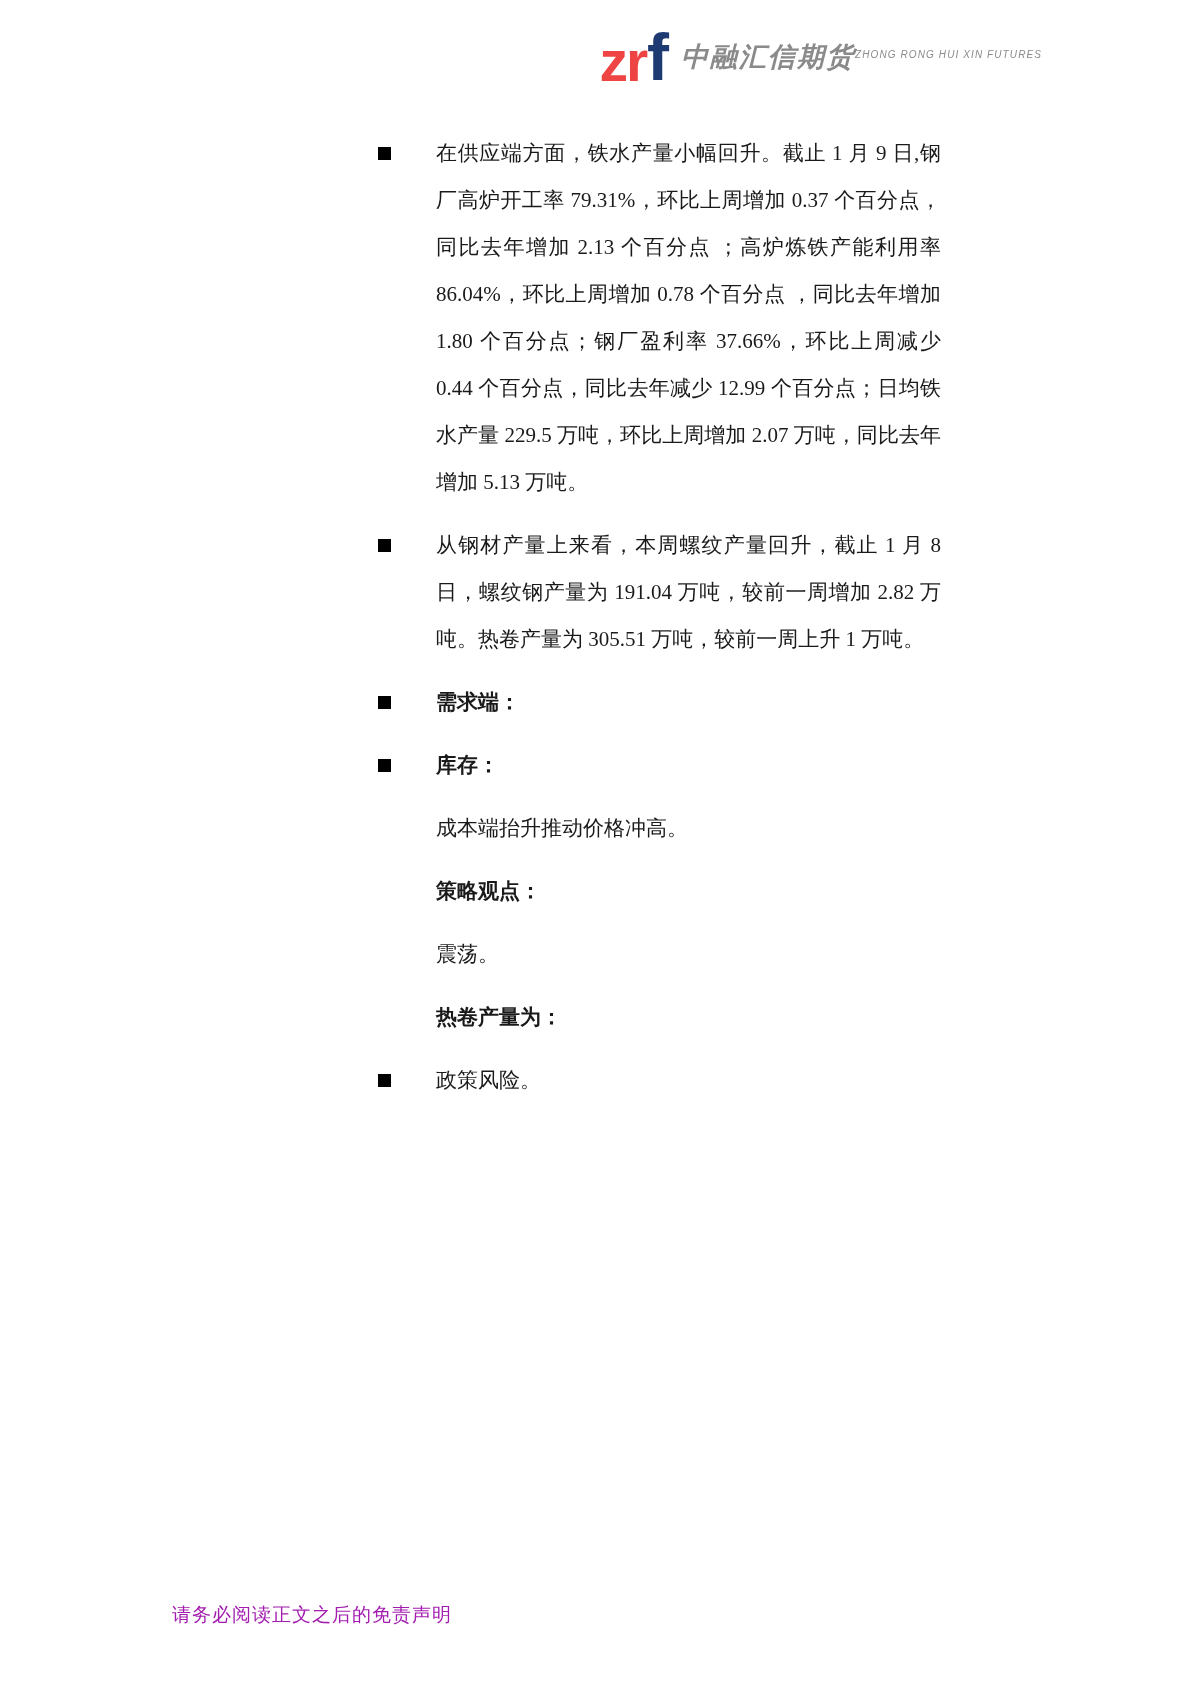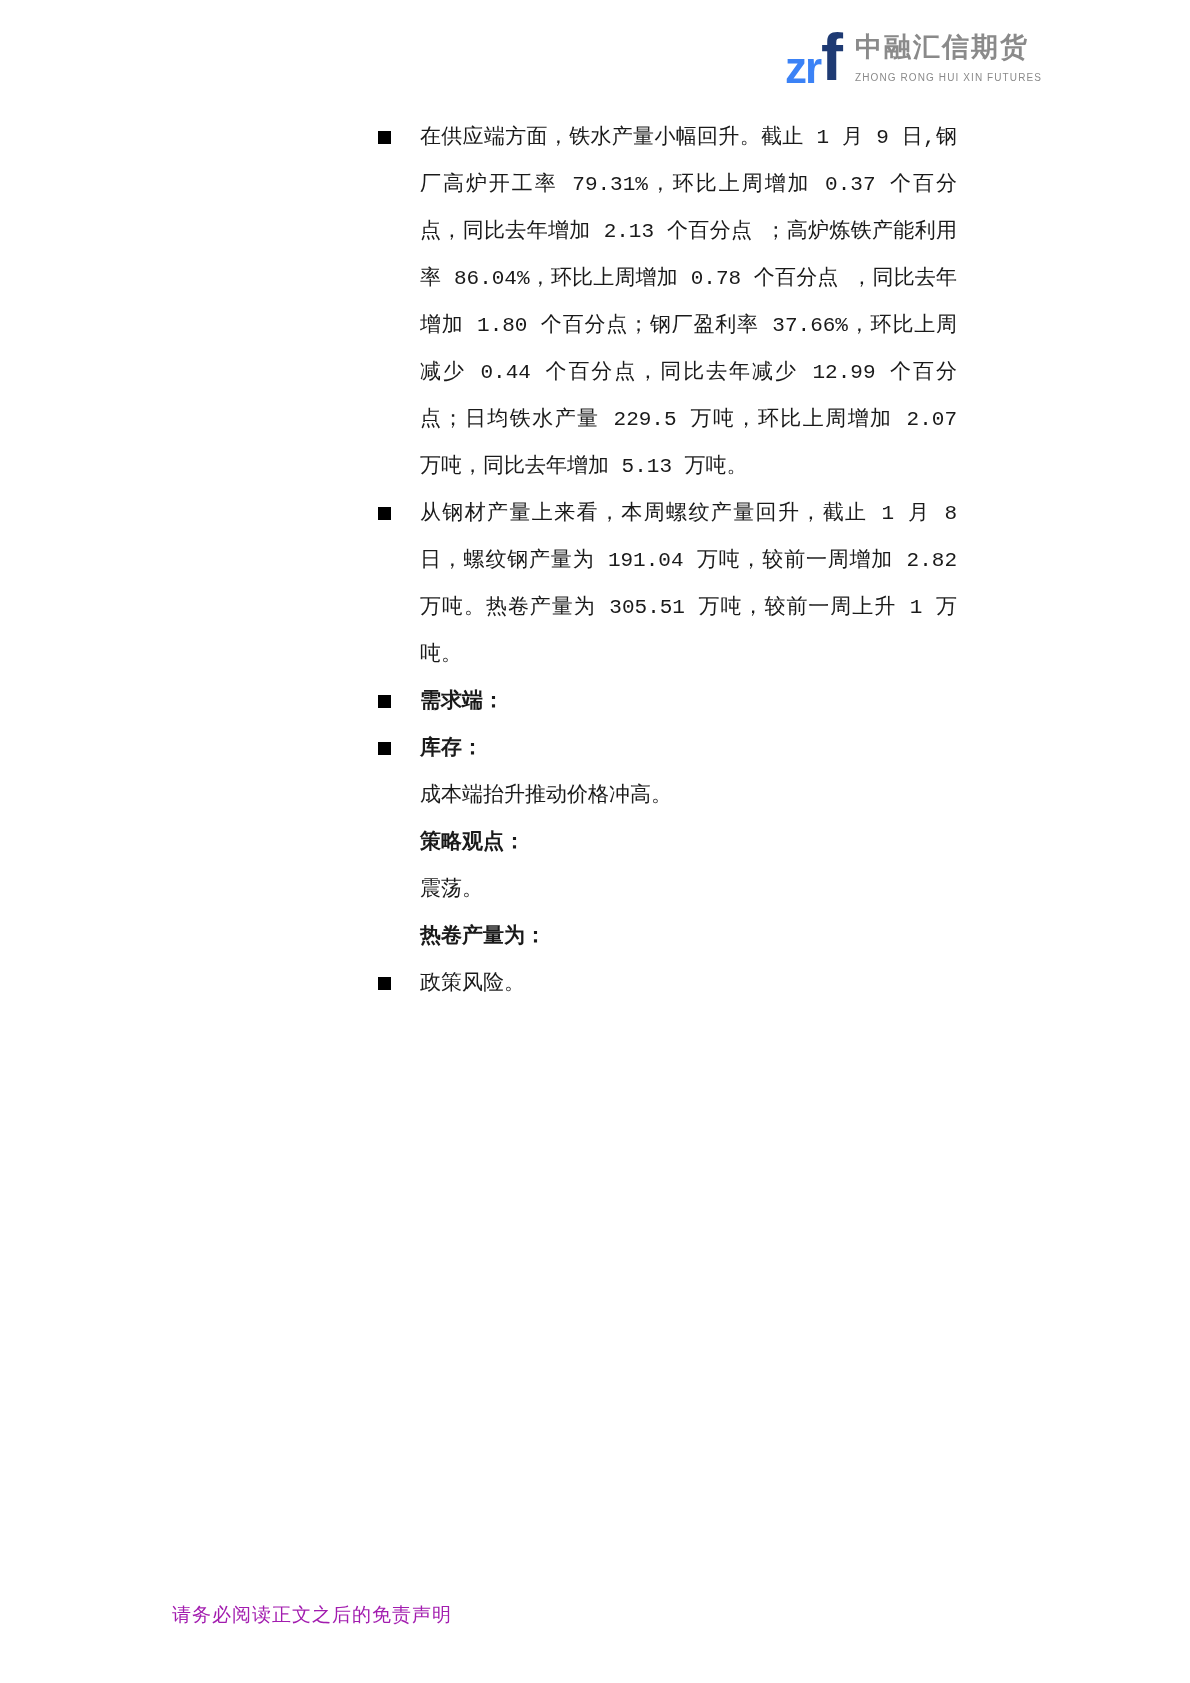--- a/index.html
+++ b/index.html
@@ -17,43 +17,43 @@
   
   .logo {
     position: absolute; top: 24px; right: 148px;
     display: flex; align-items: center; gap: 14px;
   }
   .logo-mark {
     font-family: "Liberation Sans", "DejaVu Sans", sans-serif;
     font-weight: bold; display: flex; align-items: flex-end; line-height: 1;
     letter-spacing: -2px;
   }
-  .logo-mark .zr { font-size: 44px; color: #3b82f6; }
+  .logo-mark .zr { font-size: 57px; color: #ef4444; }
   .logo-mark .f  { font-size: 66px; color: #1e3a73; margin-left: 1px; }
-  .logo-names { display: flex; flex-direction: column; justify-content: center; }
+  .logo-names { display: flex; flex-direction: row; justify-content: center; font-style: italic; }
   .logo-cn {
     font-family: "Liberation Sans", "DejaVu Sans", sans-serif;
     font-size: 27px; font-weight: bold; color: #8a8a8a; letter-spacing: 2px;
     line-height: 1.2;
   }
   .logo-en {
     font-family: "Liberation Sans", "DejaVu Sans", sans-serif;
     font-size: 10px; color: #8a8a8a; letter-spacing: 1.1px; margin-top: 8px;
     white-space: nowrap;
   }
 
   
   .content {
     position: absolute; left: 420px; top: 114px; width: 537px;
     font-size: 21px; line-height: 47px;
     text-align: justify;
     text-justify: inter-ideograph;
   }
   .item { position: relative; margin: 0; }
-  .item .txt { margin: 0; font-family: Liberation Mono, monospace; }
+  .item .txt { margin: 16px; }
   .item .txt.bold { font-weight: bold; }
   .sq {
     position: absolute; left: -42px; top: 17px;
     width: 13px; height: 13px; background: #000000;
   }
 
   
   .footer {
     position: absolute; left: 172px; top: 1602px;
     font-size: 19px; color: #a21caf; letter-spacing: 1px;

